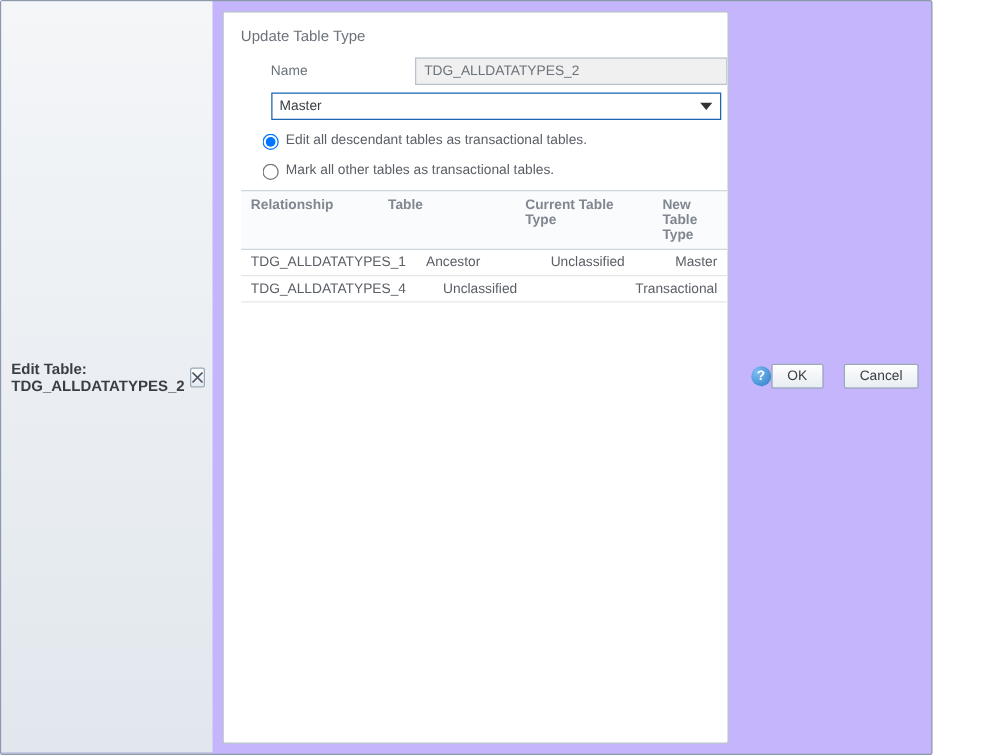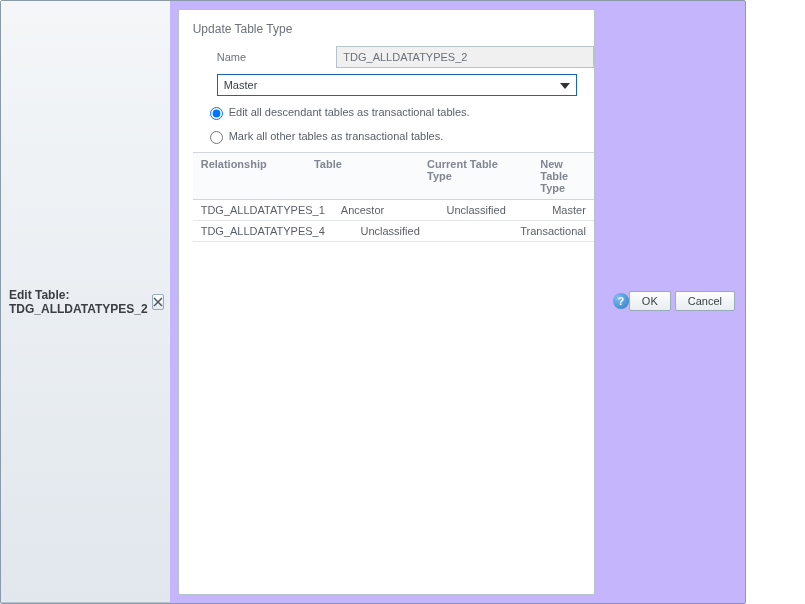--- a/index.html
+++ b/index.html
@@ -154,21 +154,21 @@
     border-radius: 50%;
     background: radial-gradient(circle at 30% 30%, #7fbef3, #2a7bc6);
     color: #fff;
     font-weight: bold;
     font-size: 11px;
     display: flex;
     align-items: center;
     justify-content: center;
     cursor: pointer;
   }
-  .buttons { display: flex; gap: 4px; }
+  .buttons { display: flex; gap: 16px; }
   .btn {
     border: 1px solid #9aaab8;
     background: linear-gradient(#fdfefe, #e8edf1);
     color: #3a3f44;
     padding: 3px 12px;
     font-size: 11px;
     border-radius: 2px;
     cursor: pointer;
     min-width: 38px;
     text-align: center;

